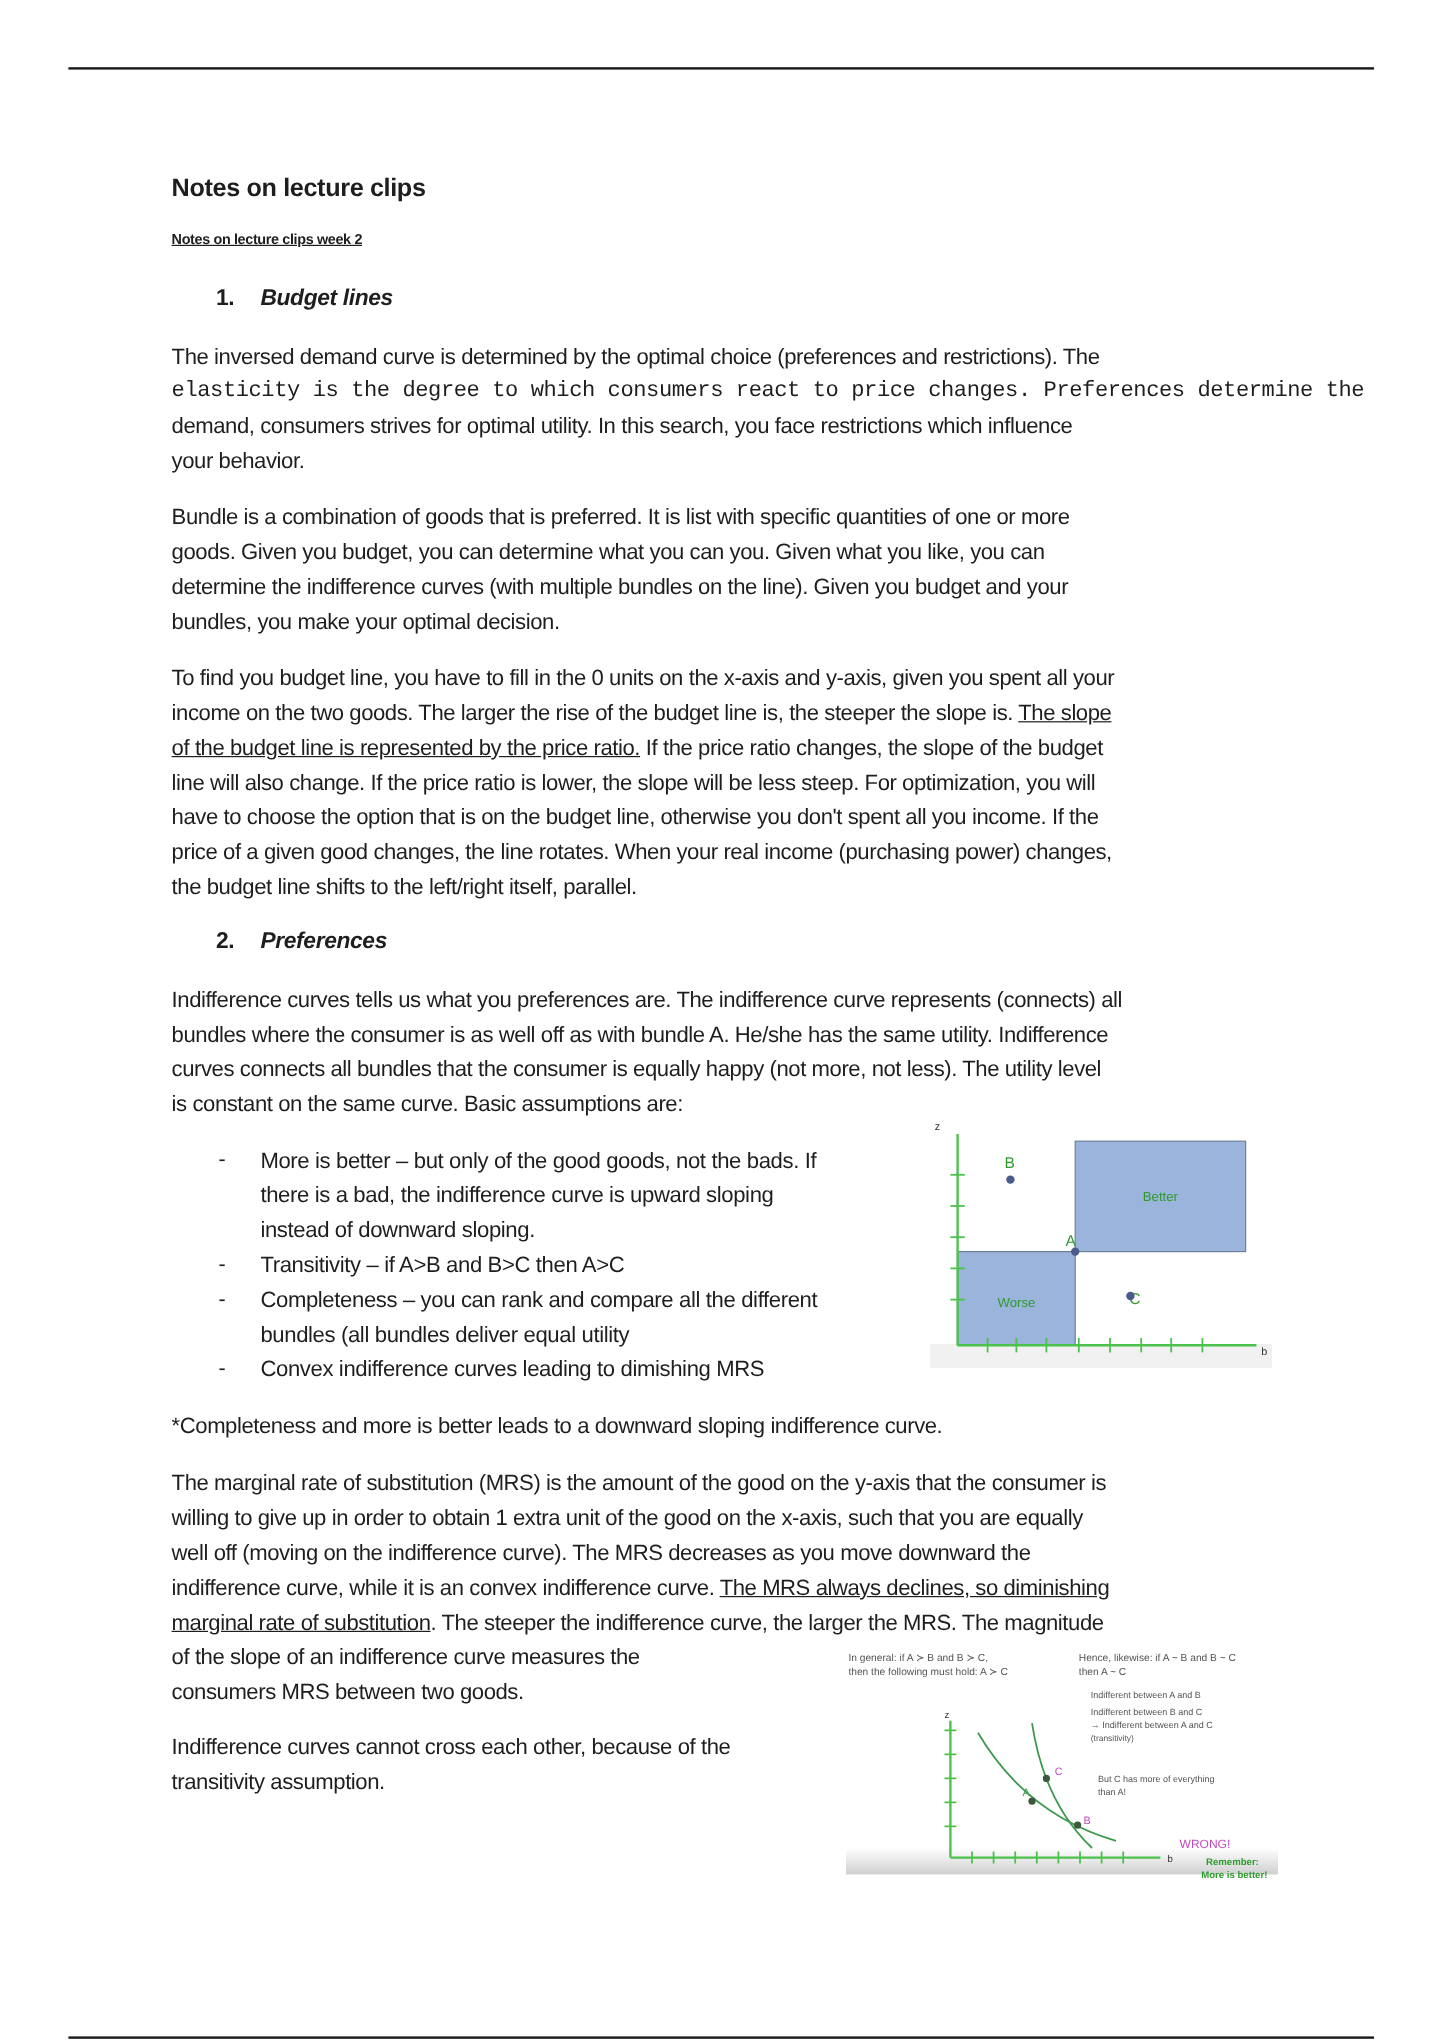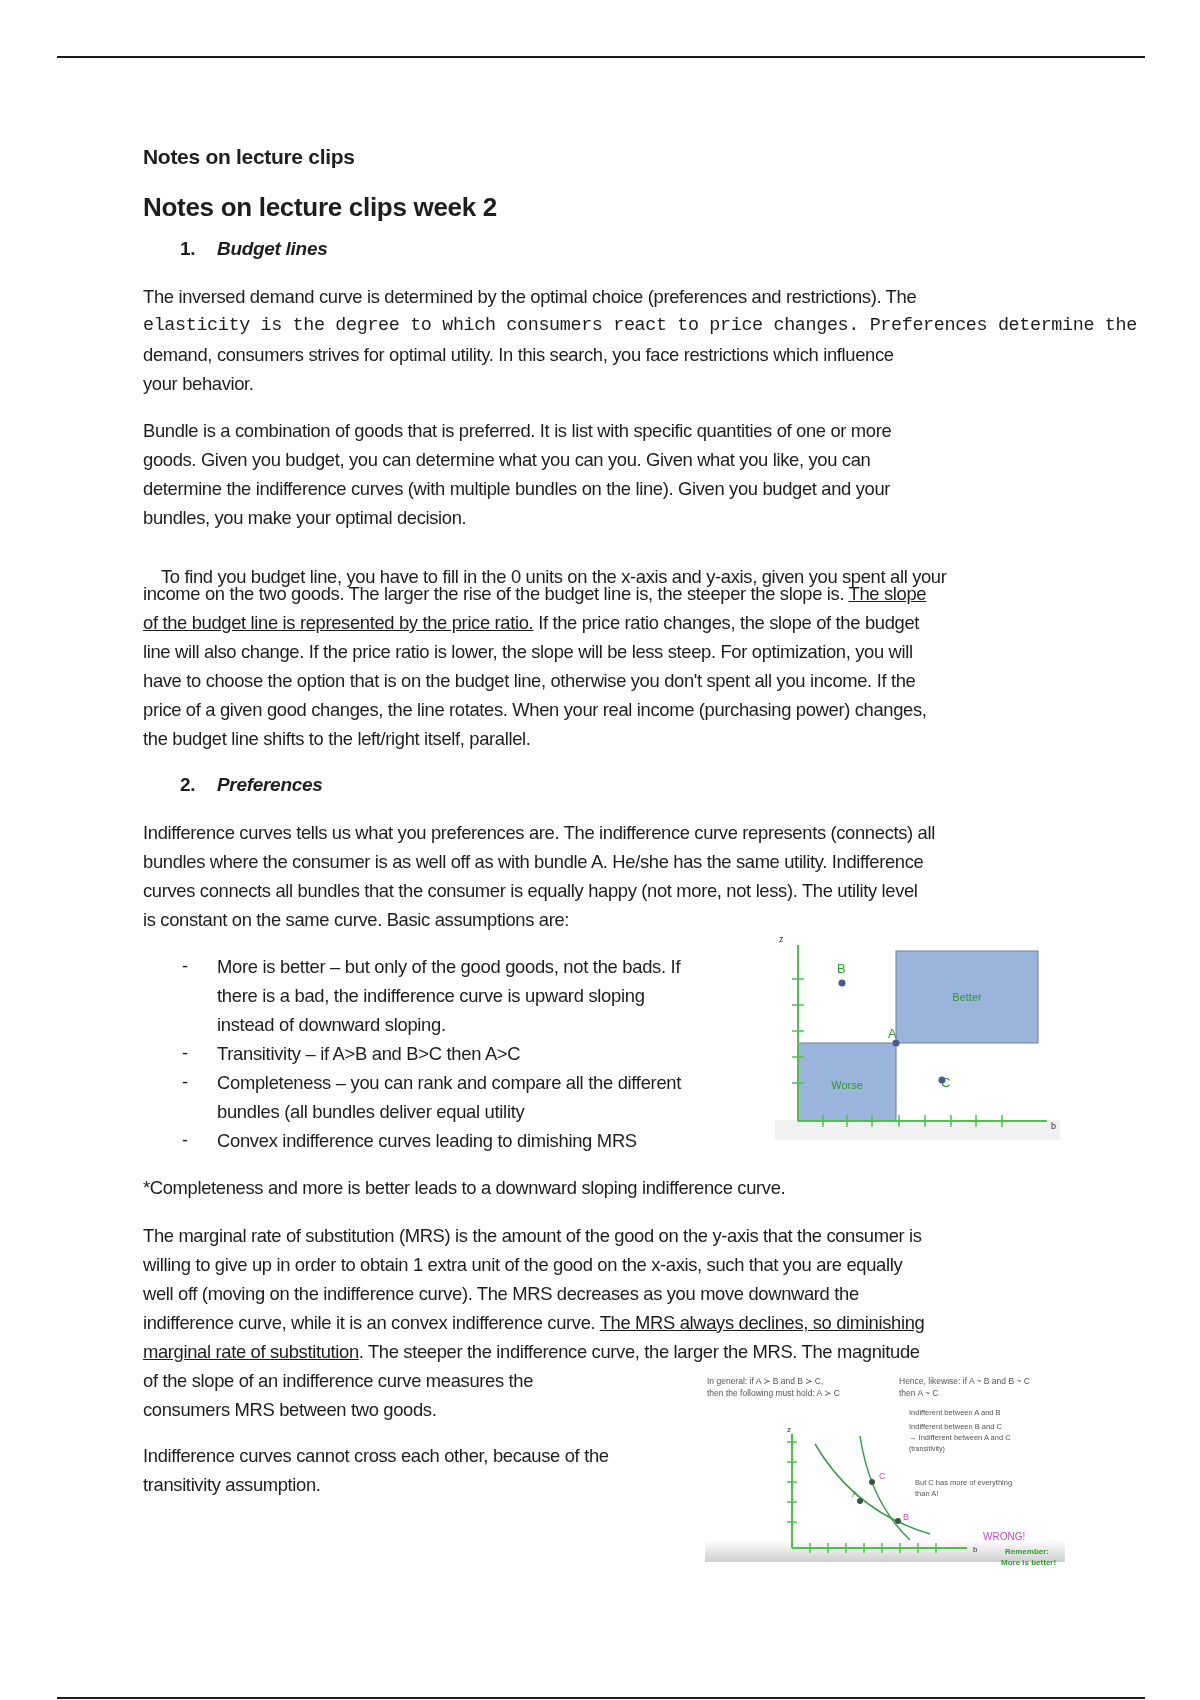--- a/index.html
+++ b/index.html
@@ -1,20 +1,20 @@
 <!DOCTYPE html>
 <html><head>
 <meta charset="utf-8">
 <style>
   html, body { margin:0; padding:0; background:#ffffff; }
   body { width:1200px; height:1700px; position:relative; overflow:hidden;
          font-family:"Liberation Sans", "DejaVu Sans", sans-serif; color:#1e1e1e; }
   .rule { position:absolute; left:57px; width:1088px; height:2px; background:#1a1a1a; }
   .page-title { position:absolute; left:143px; top:145px; font-size:21px; font-weight:bold; letter-spacing:-0.3px; }
-  .subtitle { position:absolute; left:143px; top:192px; font-size:26px; font-weight:bold; letter-spacing:-0.3px; }
+  .subtitle { position:absolute; left:143px; top:192px; font-size:12px; font-weight:bold; text-decoration:underline; letter-spacing:-0.3px; }
   .heading { position:absolute; left:180px; font-size:19px; font-weight:bold; font-style:italic; letter-spacing:-0.3px; }
   .heading .num { display:inline-block; width:37px; font-style:normal; }
   .line { position:absolute; left:143px; font-size:18.4px; white-space:nowrap; letter-spacing:-0.35px; line-height:22px; }
   .u { text-decoration:underline; }
   .bullet-dash { position:absolute; left:182px; font-size:18px; }
   .bullet-line { position:absolute; left:217px; font-size:18.4px; white-space:nowrap; letter-spacing:-0.3px; line-height:22px; }
   .figure { position:absolute; }
   .fig-svg text { font-family:"Liberation Sans", sans-serif; }
 </style>
 </head>
@@ -37,21 +37,21 @@
 </div>
 
 <div>
   <div class="line" style="top:420px;">Bundle is a combination of goods that is preferred. It is list with specific quantities of one or more</div>
   <div class="line" style="top:449px;">goods. Given you budget, you can determine what you can you. Given what you like, you can</div>
   <div class="line" style="top:478px;">determine the indifference curves (with multiple bundles on the line). Given you budget and your</div>
   <div class="line" style="top:507px;">bundles, you make your optimal decision.</div>
 </div>
 
 <div>
-  <div class="line" style="top:566px;margin-left:18px;">To find you budget line, you have to fill in the 0 units on the x-axis and y-axis, given you spent all your</div>
+  <div class="line" style="top:554px;">To find you budget line, you have to fill in the 0 units on the x-axis and y-axis, given you spent all your</div>
   <div class="line" style="top:583px;"><span>income on the two goods. The larger the rise of the budget line is, the steeper the slope is. </span><span class="u">The slope</span></div>
   <div class="line" style="top:612px;"><span class="u">of the budget line is represented by the price ratio.</span><span> If the price ratio changes, the slope of the budget</span></div>
   <div class="line" style="top:641px;">line will also change. If the price ratio is lower, the slope will be less steep. For optimization, you will</div>
   <div class="line" style="top:670px;">have to choose the option that is on the budget line, otherwise you don't spent all you income. If the</div>
   <div class="line" style="top:699px;text-align:center;">price of a given good changes, the line rotates. When your real income (purchasing power) changes,</div>
   <div class="line" style="top:728px;">the budget line shifts to the left/right itself, parallel.</div>
 </div>
 
 <div class="heading" style="top:774px;">
   <span class="num">2.</span><span>Preferences</span>

